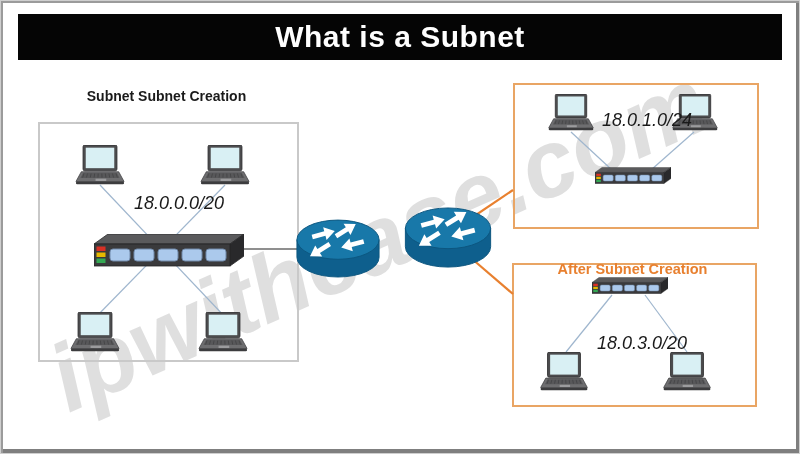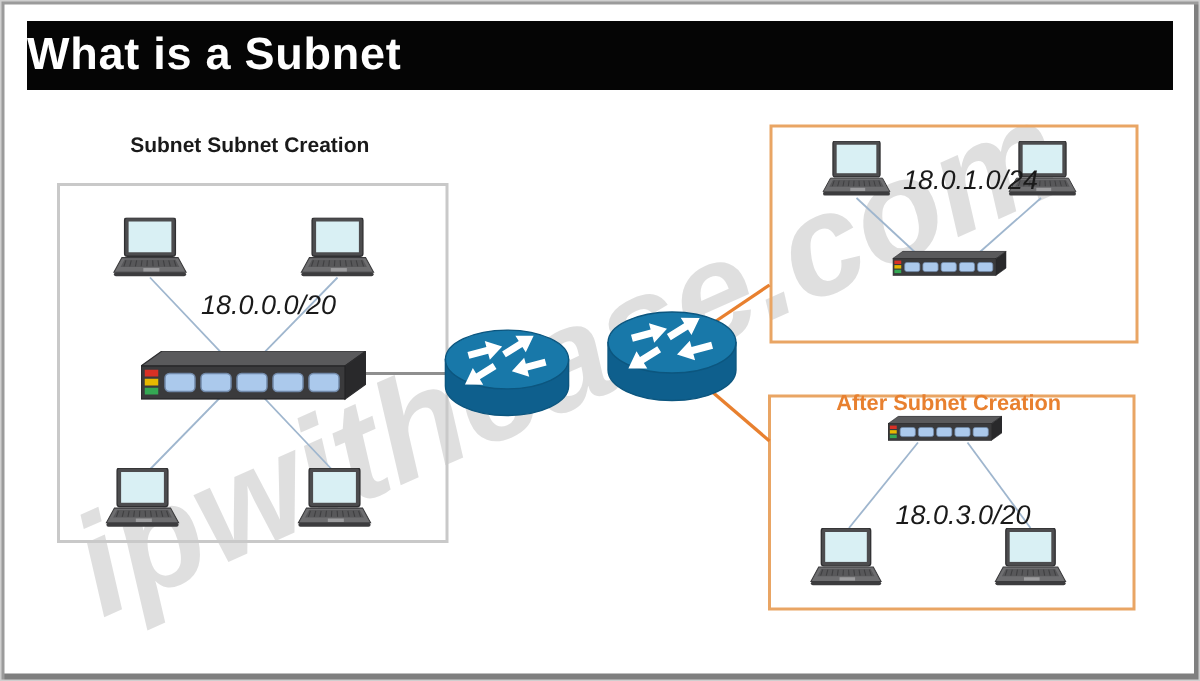--- a/index.html
+++ b/index.html
@@ -13,21 +13,21 @@
   html,body{margin:0;padding:0;background:#e9e9e9;}
   .frame{
     position:relative;width:800px;height:454px;background:#ffffff;
     font-family:"Liberation Sans",sans-serif;overflow:hidden;
     box-shadow: inset 0 0 0 1px #cfcfcf,
                 inset 3px 3px 0 0 #9b9b9b,
                 inset -4px -5px 0 0 #7f7f7f;
   }
   .titlebar{
     position:absolute;left:18px;top:14px;width:764px;height:46px;
-    background:#050505;z-index:6;display:flex;align-items:center;
+    background:#050505;z-index:6;display:flex;align-items:center;justify-content:center;
   }
   .titlebar .title{
     color:#ffffff;font-size:30px;font-weight:bold;letter-spacing:.5px;
   }
   .watermark{
     position:absolute;left:55px;top:318px;z-index:2;
     transform:rotate(-24deg);transform-origin:0 50%;
     font-size:95px;font-weight:bold;font-style:italic;
     color:rgba(110,110,110,0.22);white-space:nowrap;pointer-events:none;
     line-height:130px;height:130px;

